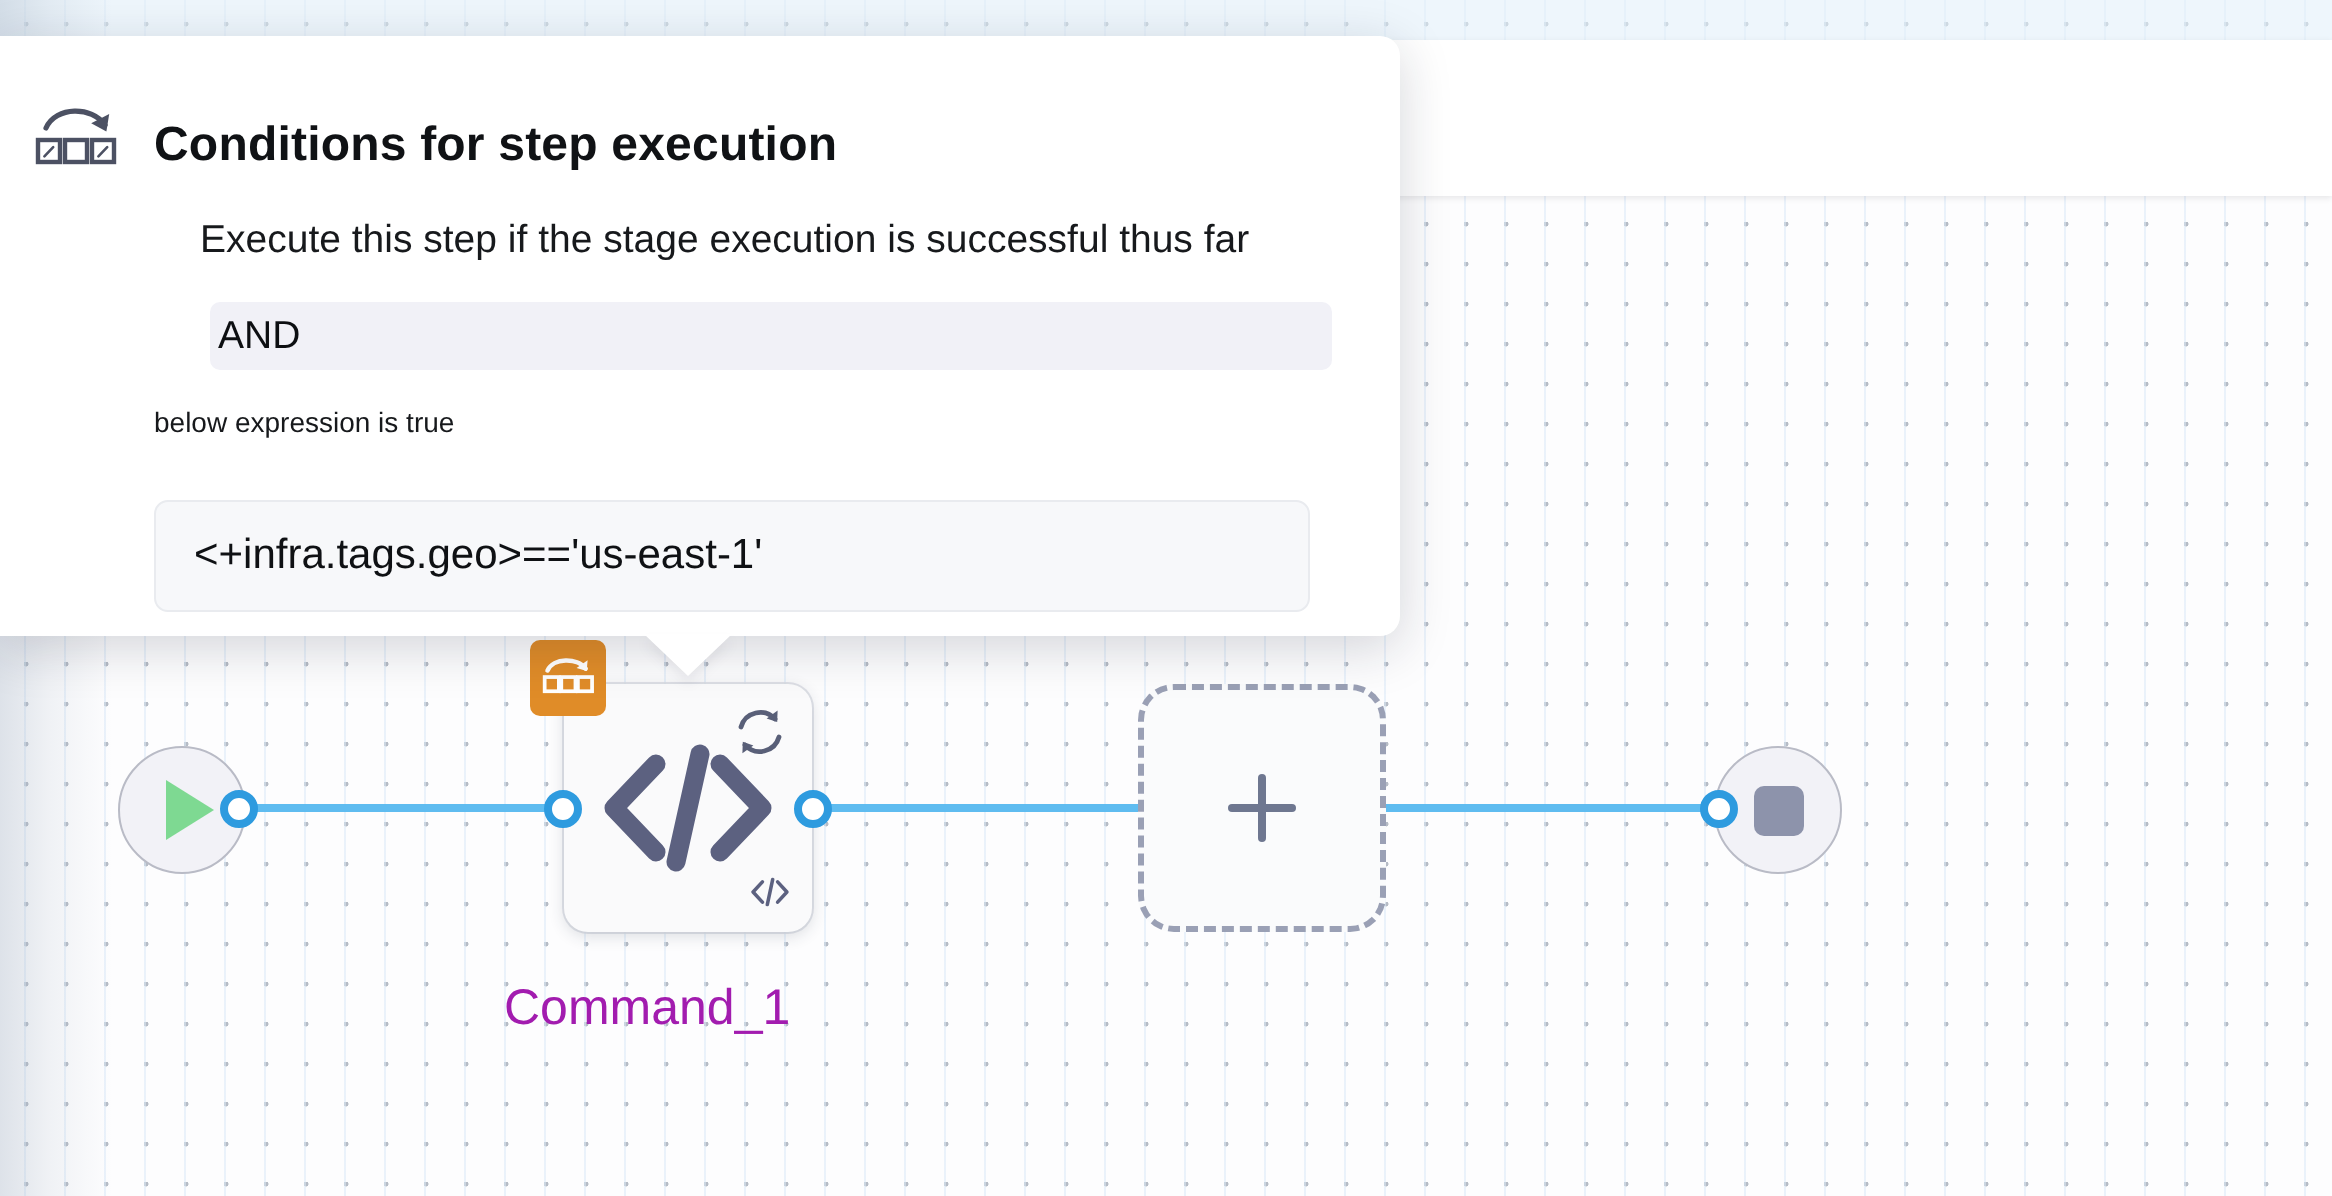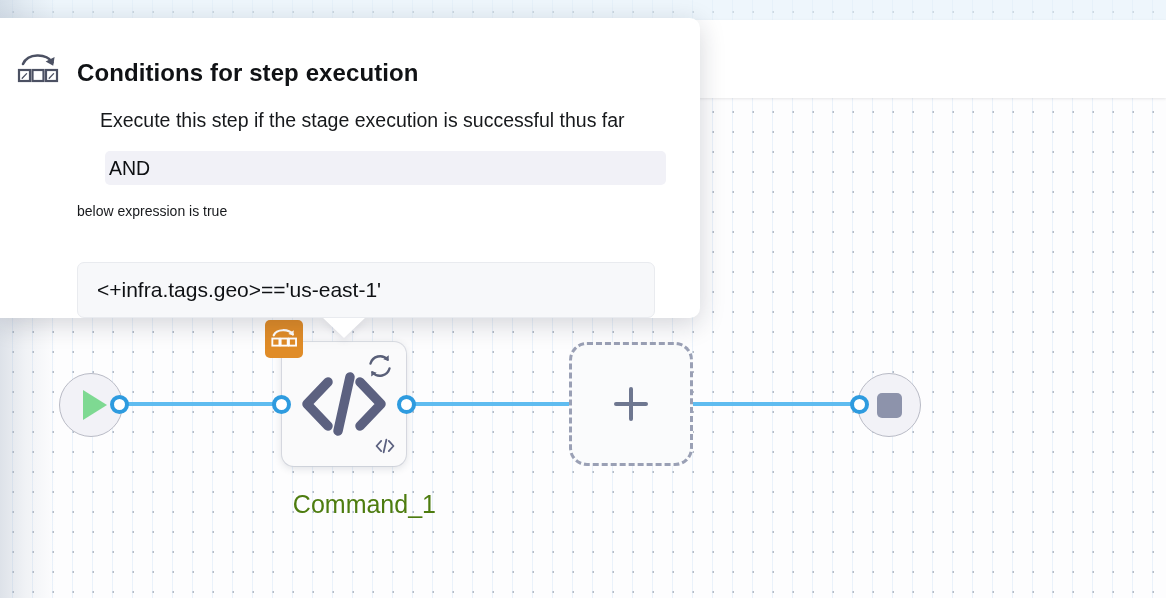--- a/index.html
+++ b/index.html
@@ -179,23 +179,23 @@
   }
   .step-mini {
     position: absolute;
     right: 10px;
     bottom: 8px;
     width: 22px;
     height: 22px;
   }
   .node-label {
     position: absolute;
-    text-align: right;
+    text-align: left;
     font-size: 25px;
-    color: #4d7c0f;
+    color: #a21caf;
     white-space: nowrap;
   }
 
   .add-step {
     position: absolute;
     width: 124px;
     height: 124px;
     border: 3px dashed #9aa0b5;
     border-radius: 18px;
     background: #fafbfc;
@@ -286,21 +286,21 @@
   .pop-line2 {
     position: absolute;
     left: 77px;
     top: 185px;
     font-size: 14px;
     color: #17191c;
   }
   .expr-box {
     position: absolute;
     left: 77px;
-    top: 244px;
+    top: 232px;
     width: 578px;
     height: 56px;
     background: #f7f8fa;
     border: 1px solid #e9ebef;
     border-radius: 7px;
     box-sizing: border-box;
     display: flex;
     align-items: center;
     padding-left: 19px;
     font-size: 21px;

